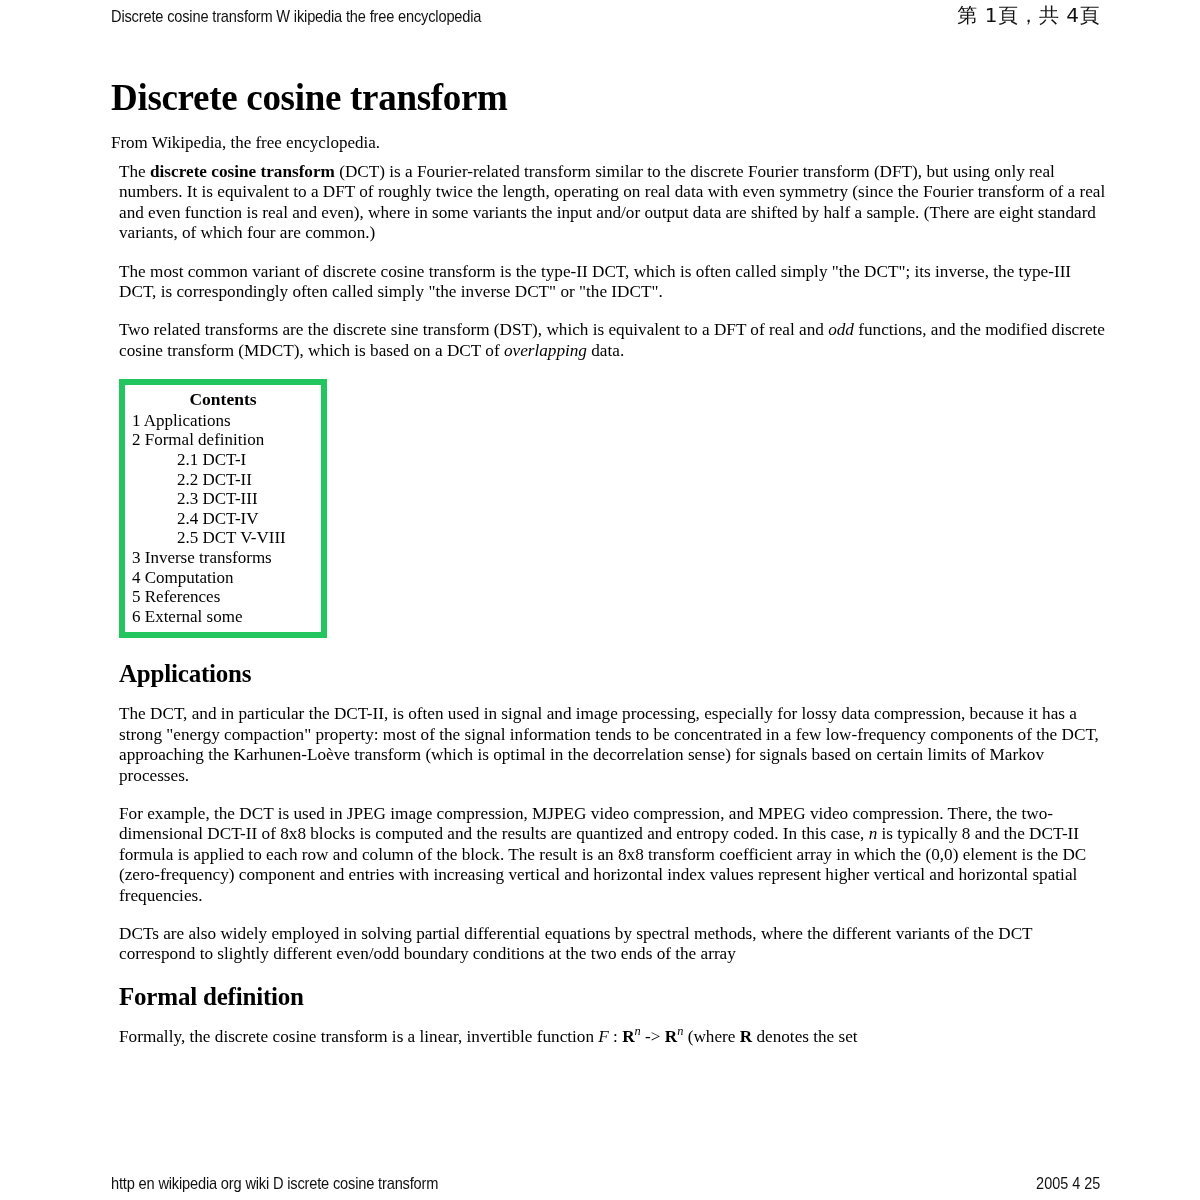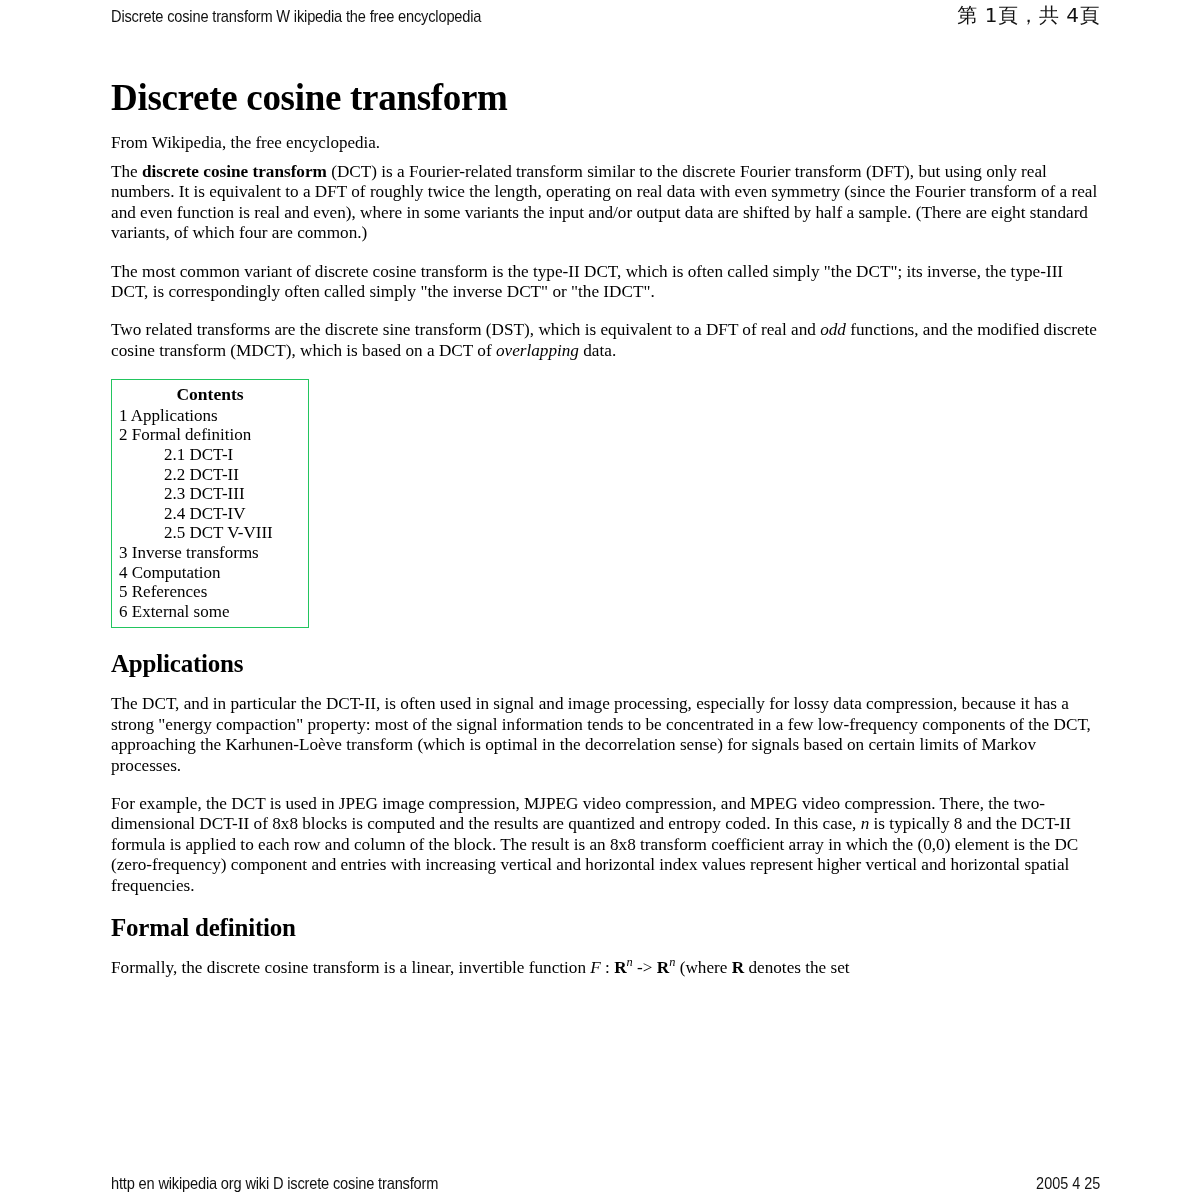--- a/index.html
+++ b/index.html
@@ -75,41 +75,41 @@
     position: absolute;
     top: 133px;
     left: 0;
     font-size: 17px;
     font-family: Liberation Serif, serif;
   }
 
   .body-flow {
     position: absolute;
     top: 162px;
-    left: 0;
+    left: 8px;
     width: 989px;
   }
 
   p.para {
     font-size: 17.2px;
     line-height: 20.4px;
     margin: 0 0 18px 0;
     text-align: left;
   }
 
   h2.section {
     font-size: 25px;
     font-weight: bold;
     margin: 8px 0 16px 0;
     letter-spacing: -0.2px;
   }
 
   
   .toc {
-    border: 1px solid #22c55e;
+    border: 6px solid #22c55e;
     width: 196px;
     padding: 5px 0 6px 0;
     margin: 4px 0 22px 0;
     font-size: 17px;
     line-height: 19.6px;
     background: #ffffff;
   }
   .toc-title {
     text-align: center;
     font-weight: bold;
@@ -174,20 +174,21 @@
         </div>
     </div>
 
     <h2 class="section">Applications</h2>
 
     <p class="para">The DCT, and in particular the DCT-II, is often used in signal and image processing, especially for lossy data compression, because it has a strong "energy compaction" property: most of the signal information tends to be concentrated in a few low-frequency components of the DCT, approaching the Karhunen-Loève transform (which is optimal in the decorrelation sense) for signals based on certain limits of Markov processes.</p>
 
     <p class="para"><span>For example, the DCT is used in JPEG image compression, MJPEG video compression, and MPEG video compression. There, the two-dimensional DCT-II of 8x8 blocks is computed and the results are quantized and entropy coded. In this case, </span><i class="mathvar">n</i><span> is typically 8 and the DCT-II formula is applied to each row and column of the block. The result is an 8x8 transform coefficient array in which the (0,0) element is the DC (zero-frequency) component and entries with increasing vertical and horizontal index values represent higher vertical and horizontal spatial frequencies.</span></p>
 
 
+    <p class="para">DCTs are also widely employed in solving partial differential equations by spectral methods, where the different variants of the DCT correspond to slightly different even/odd boundary conditions at the two ends of the array</p>
 
     <h2 class="section">Formal definition</h2>
 
     <p class="para"><span>Formally, the discrete cosine transform is a linear, invertible function </span><i class="mathvar">F</i><span> : </span><b class="mathbold">R</b><sup class="mathsup">n</sup><span> -&gt; </span><b class="mathbold">R</b><sup class="mathsup">n</sup><span> (where </span><b class="mathbold">R</b><span> denotes the set</span></p>
 
   </div>
 </div>
 
 <div class="print-footer">
   <span class="ftr-url">http   en wikipedia org wiki D iscrete  cosine  transform</span>

